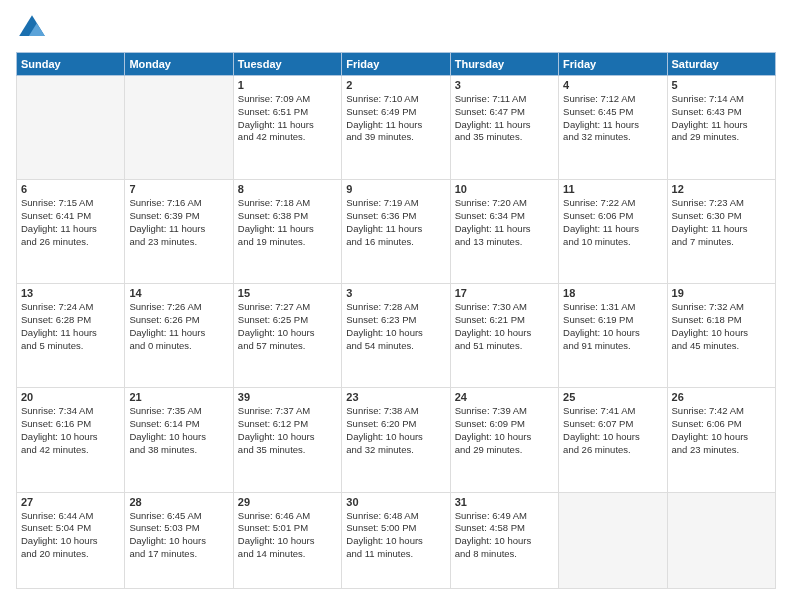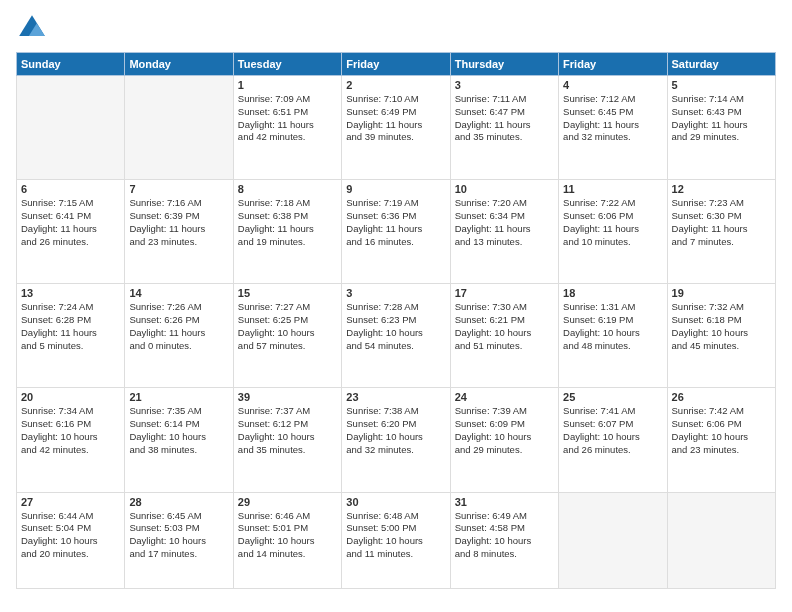--- a/index.html
+++ b/index.html
@@ -252,21 +252,21 @@
             <span class="cell-line">Sunrise: 7:30 AM</span>
             <span class="cell-line">Sunset: 6:21 PM</span>
             <span class="cell-line">Daylight: 10 hours</span>
             <span class="cell-line">and 51 minutes.</span>
           </td>
           <td>
             <span class="day-num">18</span>
             <span class="cell-line">Sunrise: 1:31 AM</span>
             <span class="cell-line">Sunset: 6:19 PM</span>
             <span class="cell-line">Daylight: 10 hours</span>
-            <span class="cell-line">and 48 minutes.</span>
+            <span class="cell-line">and 91 minutes.</span>
           </td>
           <td>
             <span class="day-num">19</span>
             <span class="cell-line">Sunrise: 7:32 AM</span>
             <span class="cell-line">Sunset: 6:18 PM</span>
             <span class="cell-line">Daylight: 10 hours</span>
             <span class="cell-line">and 45 minutes.</span>
           </td>
         </tr>
         <tr>

